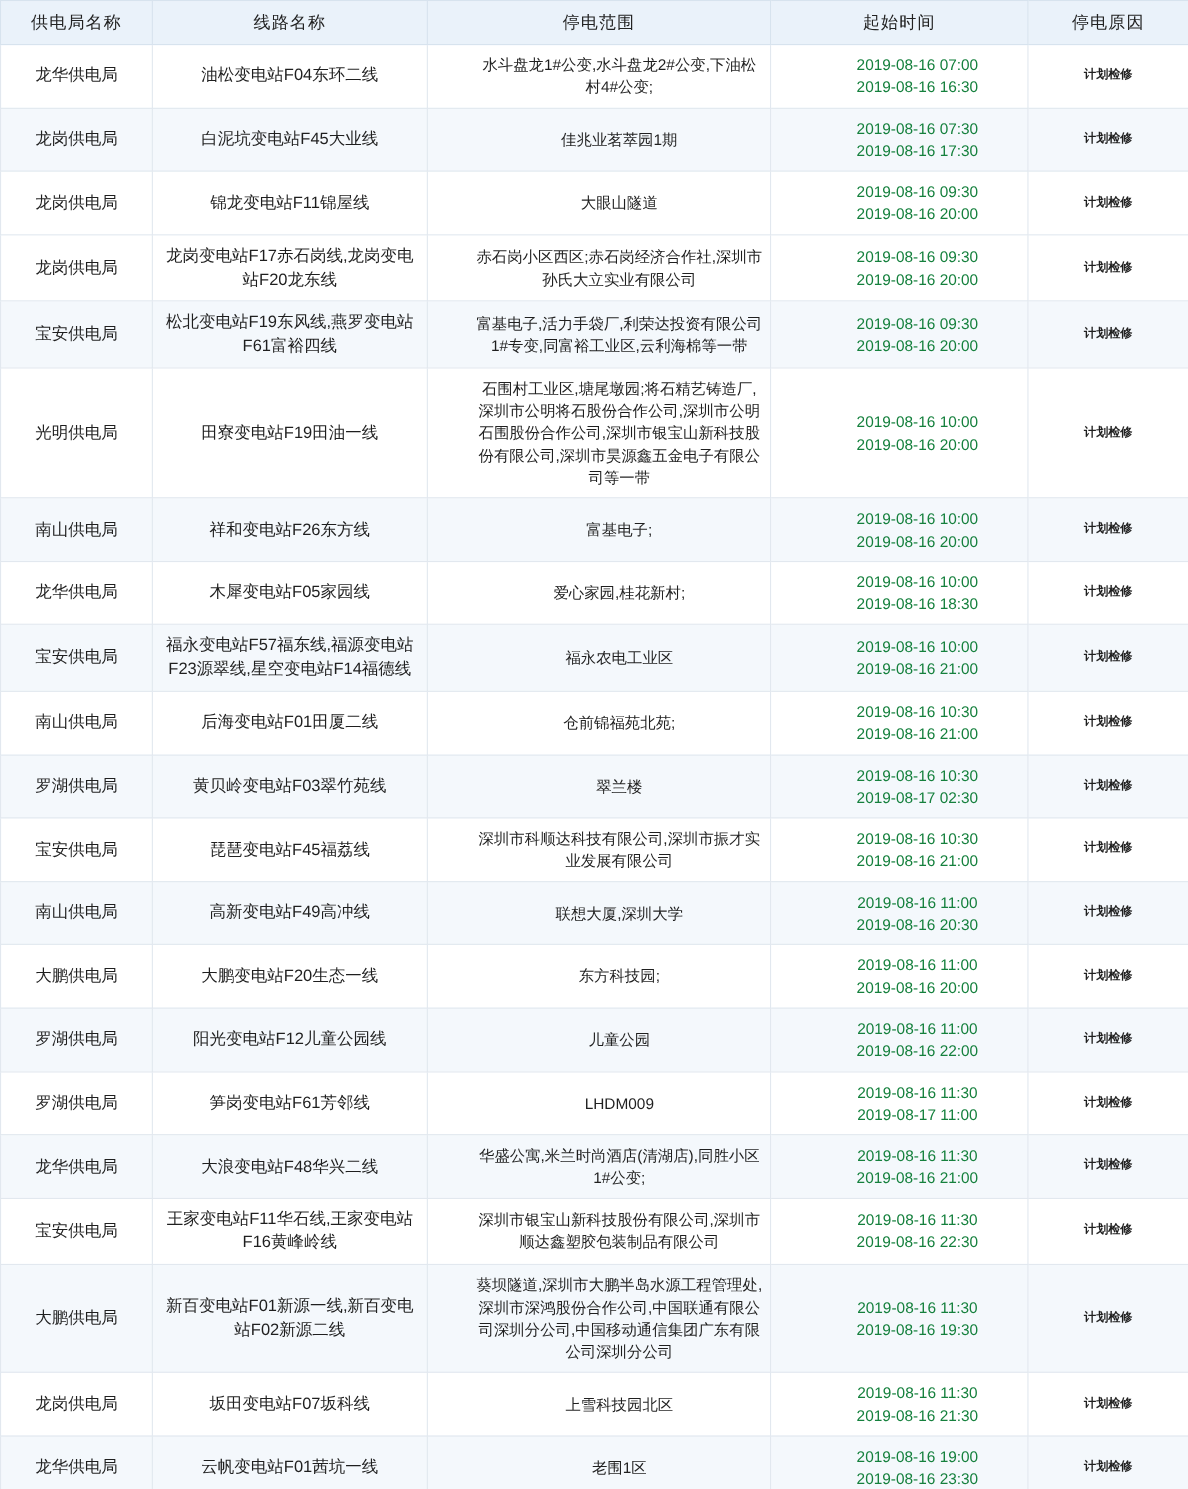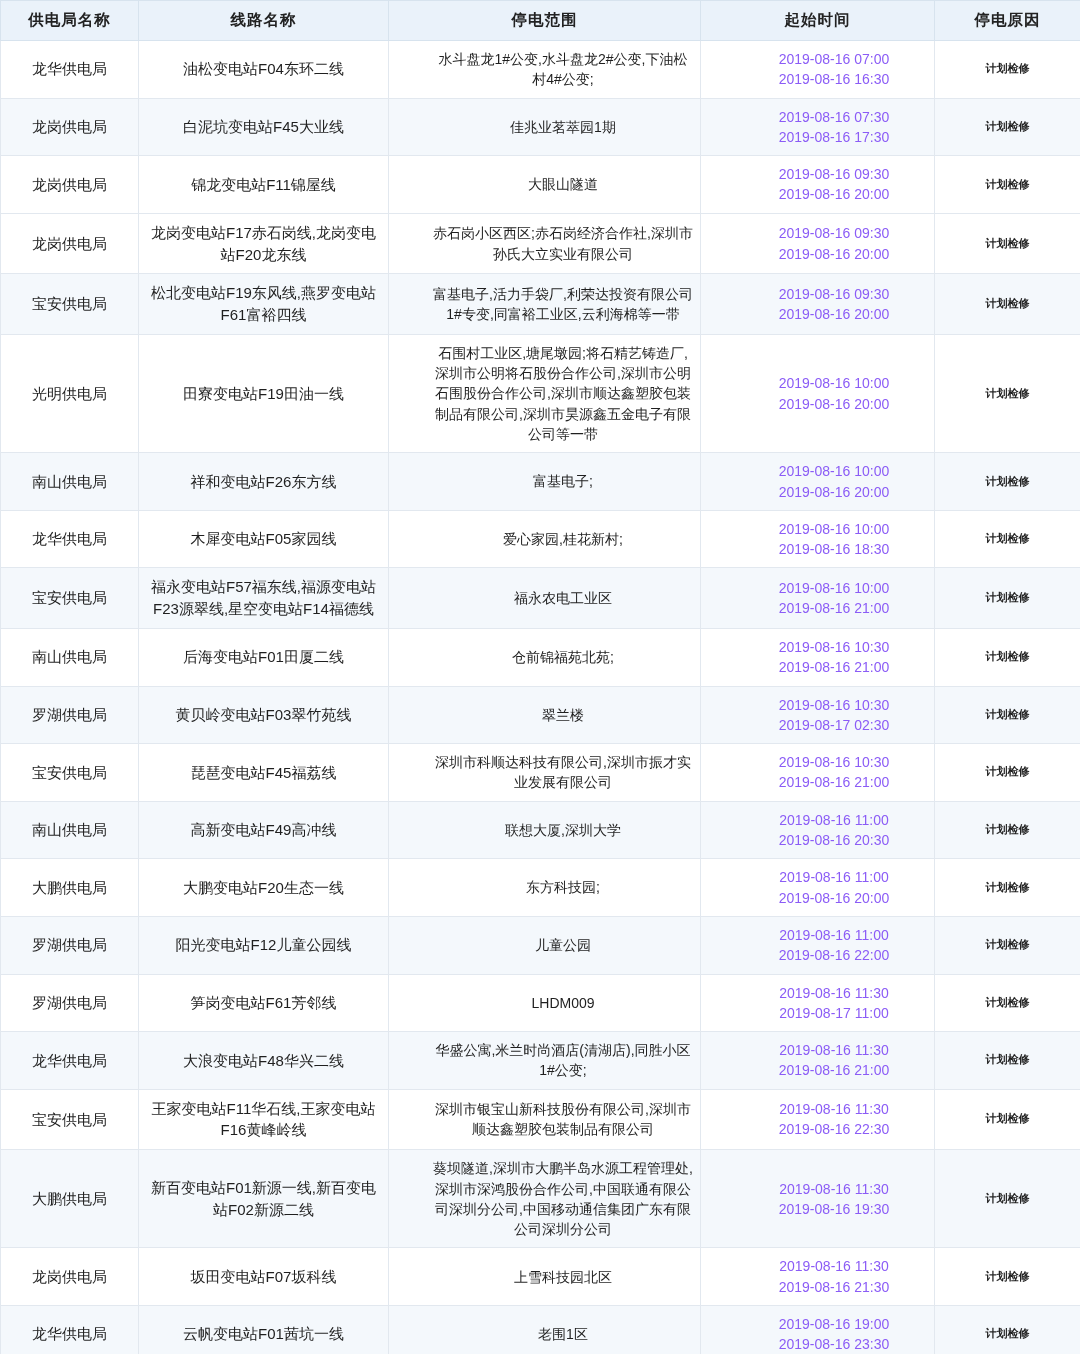--- a/index.html
+++ b/index.html
@@ -20,21 +20,21 @@
   }
   .outage-table col.c0 { width: 138px; }
   .outage-table col.c1 { width: 250px; }
   .outage-table col.c2 { width: 312px; }
   .outage-table col.c3 { width: 234px; }
   .outage-table col.c4 { width: 146px; }
 
   .outage-table thead th {
     background: #eaf2fa;
     color: #222222;
-    font-weight: bold;
+    font-weight: normal;
     font-size: 15.5px;
     text-align: center;
     padding: 9px 4px;
     border: 1px solid #d7e3ee;
     letter-spacing: 1px;
   }
   .outage-table tbody td {
     border: 1px solid #e2e8ef;
     padding: 8px 6px;
     text-align: center;
@@ -46,21 +46,21 @@
   .outage-table tbody tr.alt td {
     background: #f4f8fc;
   }
   .outage-table tbody tr td.col-scope {
     font-size: 14px;
     padding-left: 43px;
   }
   .outage-table tbody td.col-time {
     white-space: pre-line;
     font-size: 14px;
-    color: #8b5cf6;
+    color: #15803d;
     padding-left: 39px;
   }
   .outage-table tbody td.col-bureau {
     font-size: 15px;
     margin-left: 28px;
   }
   .outage-table tbody td.col-line {
     font-size: 15px;
   }
   .outage-table tbody td.col-reason {
@@ -125,21 +125,21 @@
         <td class="col-bureau">宝安供电局</td>
         <td class="col-line">松北变电站F19东风线,燕罗变电站F61富裕四线</td>
         <td class="col-scope">富基电子,活力手袋厂,利荣达投资有限公司1#专变,同富裕工业区,云利海棉等一带</td>
         <td class="col-time">2019-08-16 09:30
 2019-08-16 20:00</td>
         <td class="col-reason">计划检修</td>
       </tr>
       <tr>
         <td class="col-bureau">光明供电局</td>
         <td class="col-line">田寮变电站F19田油一线</td>
-        <td class="col-scope">石围村工业区,塘尾墩园;将石精艺铸造厂,深圳市公明将石股份合作公司,深圳市公明石围股份合作公司,深圳市顺达鑫塑胶包装制品有限公司,深圳市昊源鑫五金电子有限公司等一带</td>
+        <td class="col-scope">石围村工业区,塘尾墩园;将石精艺铸造厂,深圳市公明将石股份合作公司,深圳市公明石围股份合作公司,深圳市银宝山新科技股份有限公司,深圳市昊源鑫五金电子有限公司等一带</td>
         <td class="col-time">2019-08-16 10:00
 2019-08-16 20:00</td>
         <td class="col-reason">计划检修</td>
       </tr>
       <tr class="alt">
         <td class="col-bureau">南山供电局</td>
         <td class="col-line">祥和变电站F26东方线</td>
         <td class="col-scope">富基电子;</td>
         <td class="col-time">2019-08-16 10:00
 2019-08-16 20:00</td>

